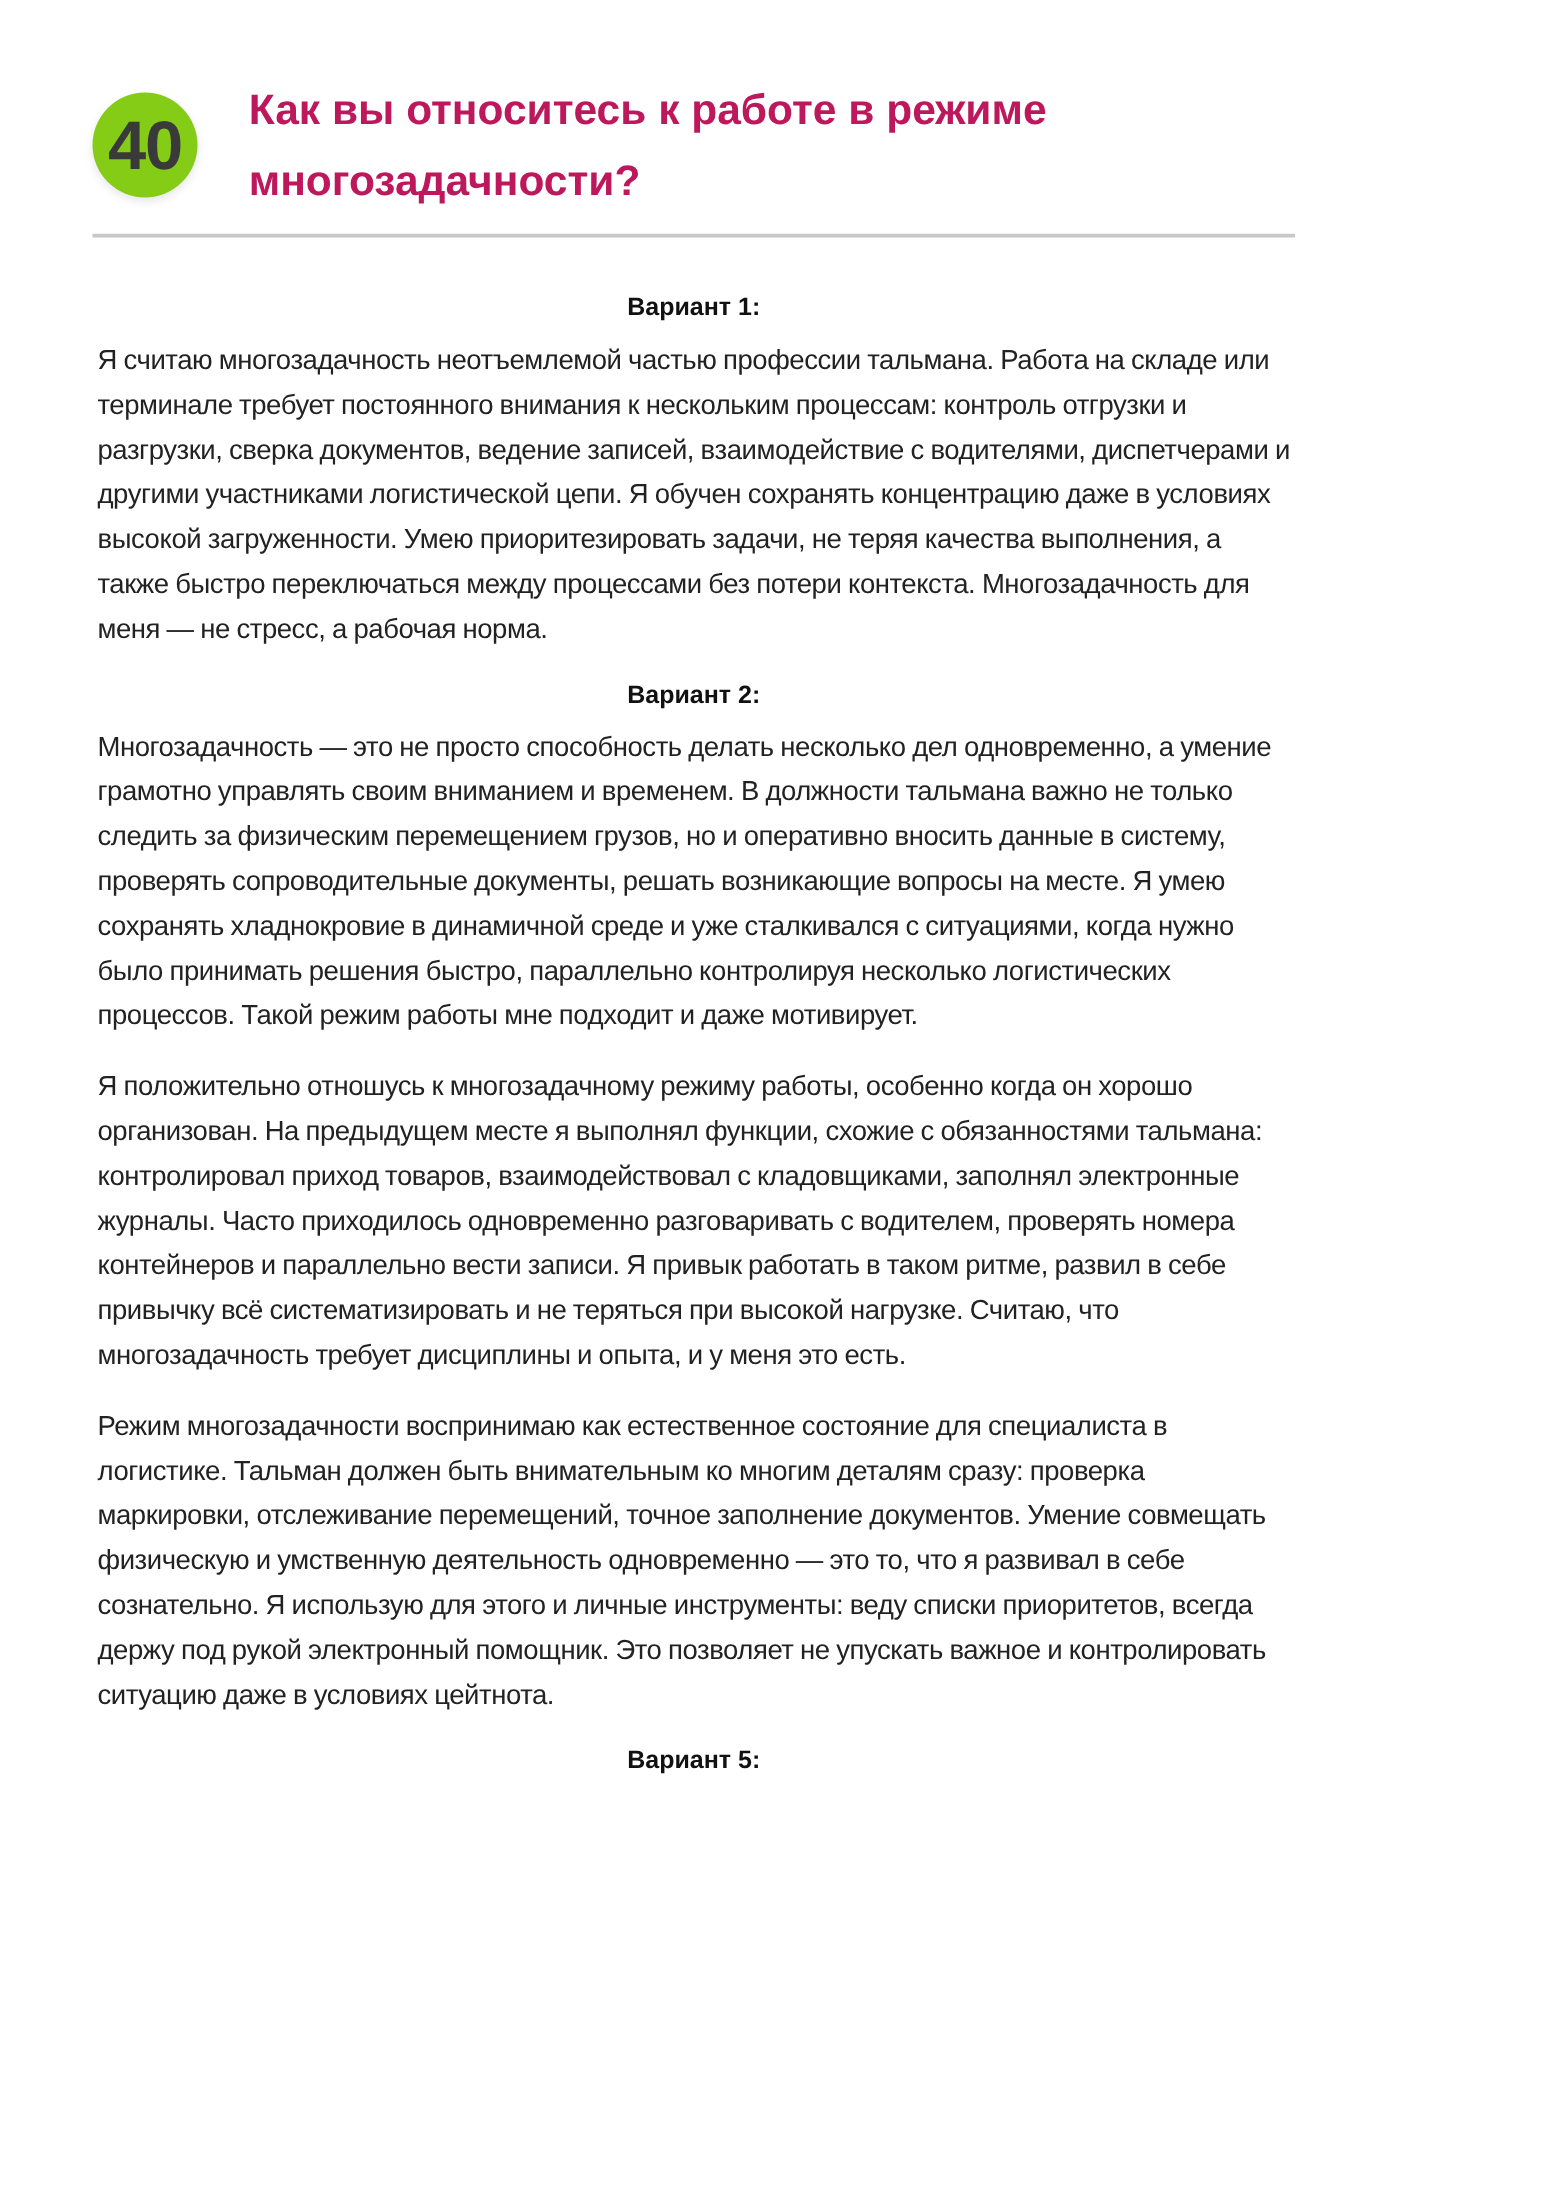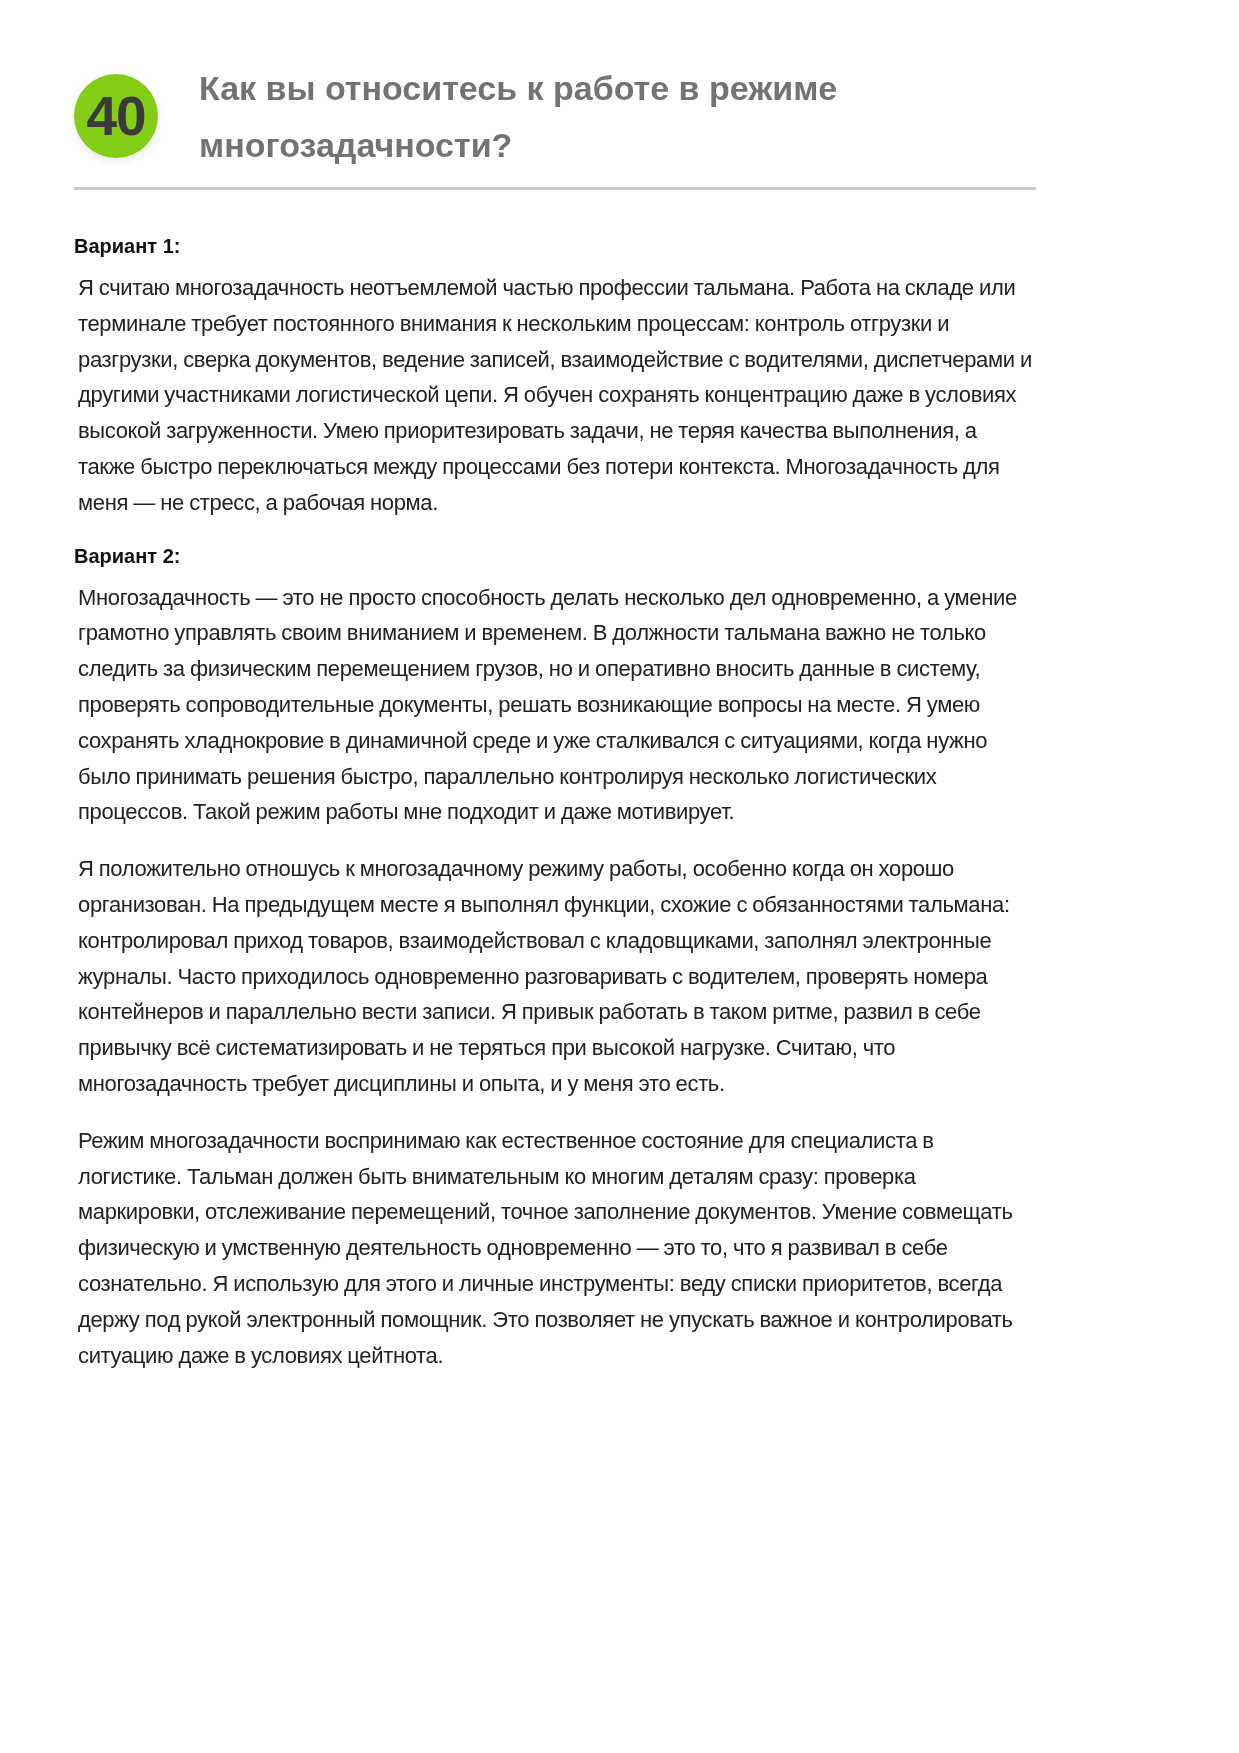--- a/index.html
+++ b/index.html
@@ -44,21 +44,21 @@
     }
     .title {
       position: absolute;
       left: 125px;
       top: 60px;
       width: 820px;
       margin: 0;
       font-weight: bold;
       font-size: 34px;
       line-height: 57px;
-      color: #737373;
+      color: #be185d;
     }
     .divider {
       position: absolute;
       left: 0;
       top: 187px;
       width: 962px;
       height: 3px;
       background: #c8c8c8;
     }
     .variants {
@@ -69,20 +69,21 @@
     }
     .variant {
       margin-bottom: 21px;
     }
     .variant-label {
       font-weight: bold;
       font-size: 20px;
       line-height: 28px;
       color: #111111;
       margin: 0 0 10px 0;
+      text-align: center;
     }
     .variant-text {
       font-size: 22px;
       line-height: 35.8px;
       color: #222222;
       margin: 4px;
       letter-spacing: -0.35px;
       word-spacing: -0.5px;
     }
   </style>
@@ -105,15 +106,16 @@
       <p class="variant-label">Вариант 2:</p>
       <p class="variant-text">Многозадачность — это не просто способность делать несколько дел одновременно, а умение грамотно управлять своим вниманием и временем. В должности тальмана важно не только следить за физическим перемещением грузов, но и оперативно вносить данные в систему, проверять сопроводительные документы, решать возникающие вопросы на месте. Я умею сохранять хладнокровие в динамичной среде и уже сталкивался с ситуациями, когда нужно было принимать решения быстро, параллельно контролируя несколько логистических процессов. Такой режим работы мне подходит и даже мотивирует.</p>
     </div>
     <div class="variant">
       <p class="variant-text">Я положительно отношусь к многозадачному режиму работы, особенно когда он хорошо организован. На предыдущем месте я выполнял функции, схожие с обязанностями тальмана: контролировал приход товаров, взаимодействовал с кладовщиками, заполнял электронные журналы. Часто приходилось одновременно разговаривать с водителем, проверять номера контейнеров и параллельно вести записи. Я привык работать в таком ритме, развил в себе привычку всё систематизировать и не теряться при высокой нагрузке. Считаю, что многозадачность требует дисциплины и опыта, и у меня это есть.</p>
     </div>
     <div class="variant">
       <p class="variant-text">Режим многозадачности воспринимаю как естественное состояние для специалиста в логистике. Тальман должен быть внимательным ко многим деталям сразу: проверка маркировки, отслеживание перемещений, точное заполнение документов. Умение совмещать физическую и умственную деятельность одновременно — это то, что я развивал в себе сознательно. Я использую для этого и личные инструменты: веду списки приоритетов, всегда держу под рукой электронный помощник. Это позволяет не упускать важное и контролировать ситуацию даже в условиях цейтнота.</p>
     </div>
     <div class="variant">
+      <p class="variant-label">Вариант 5:</p>
     </div>
   </div>
 </div>
 
 </body></html>

